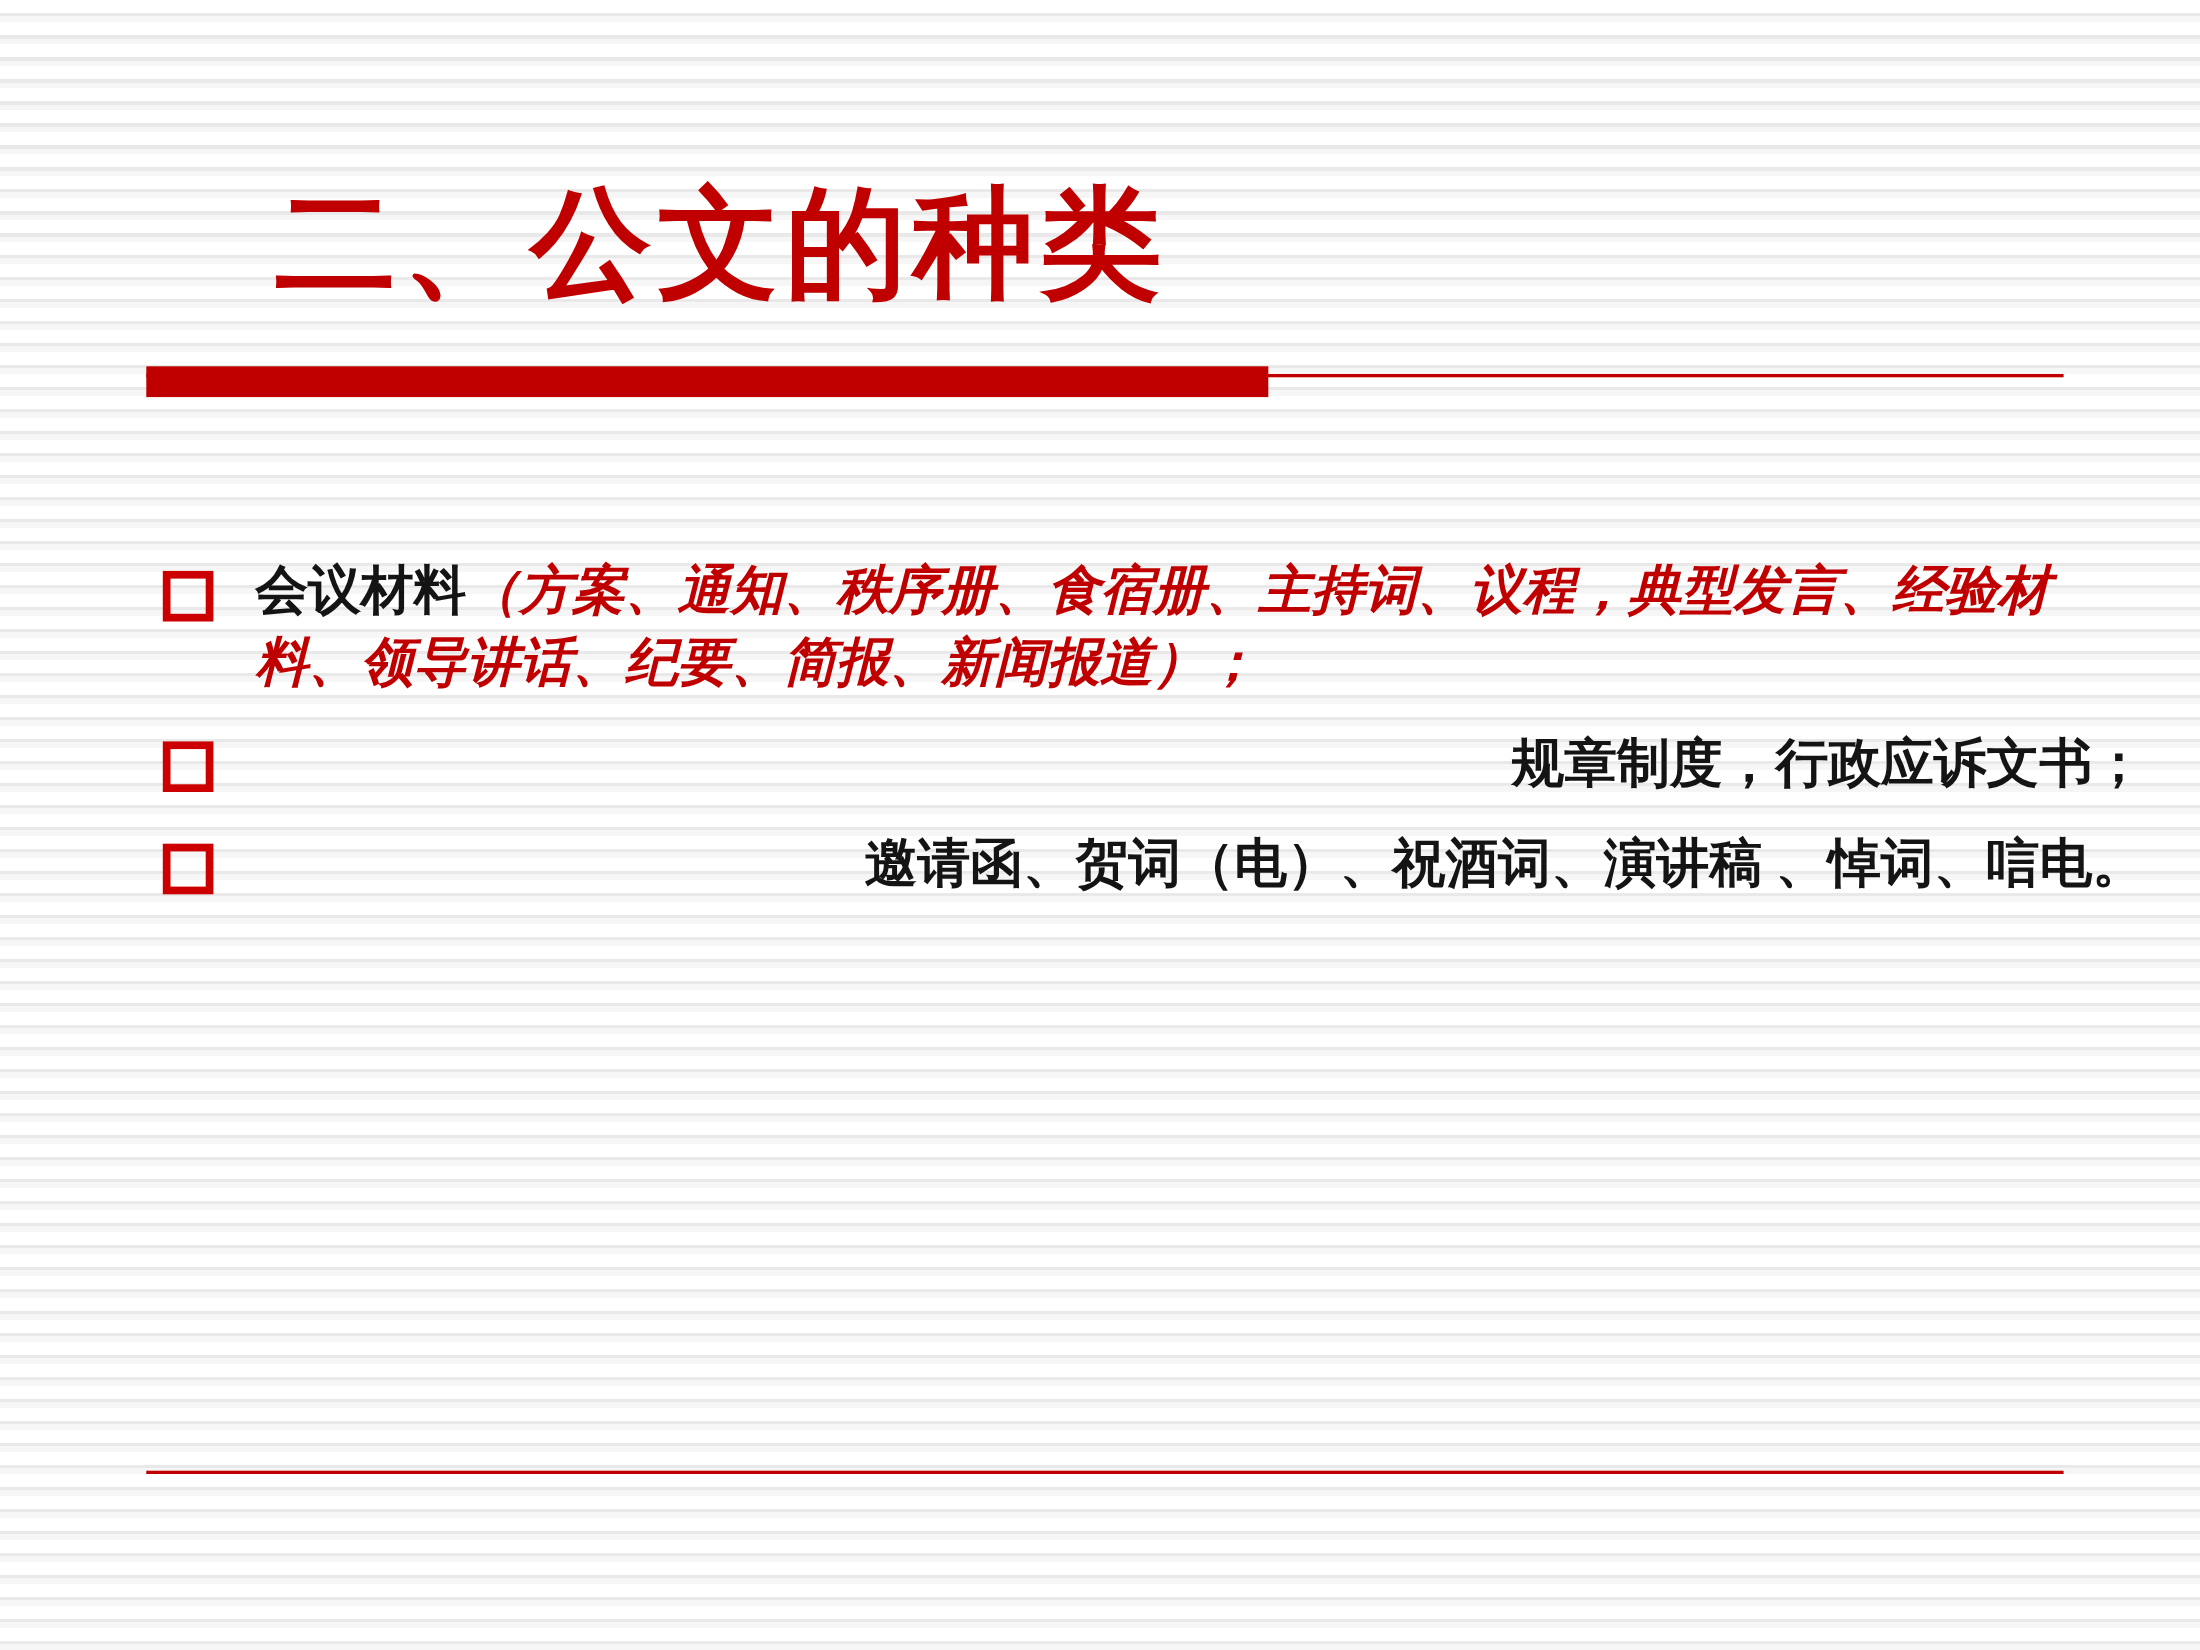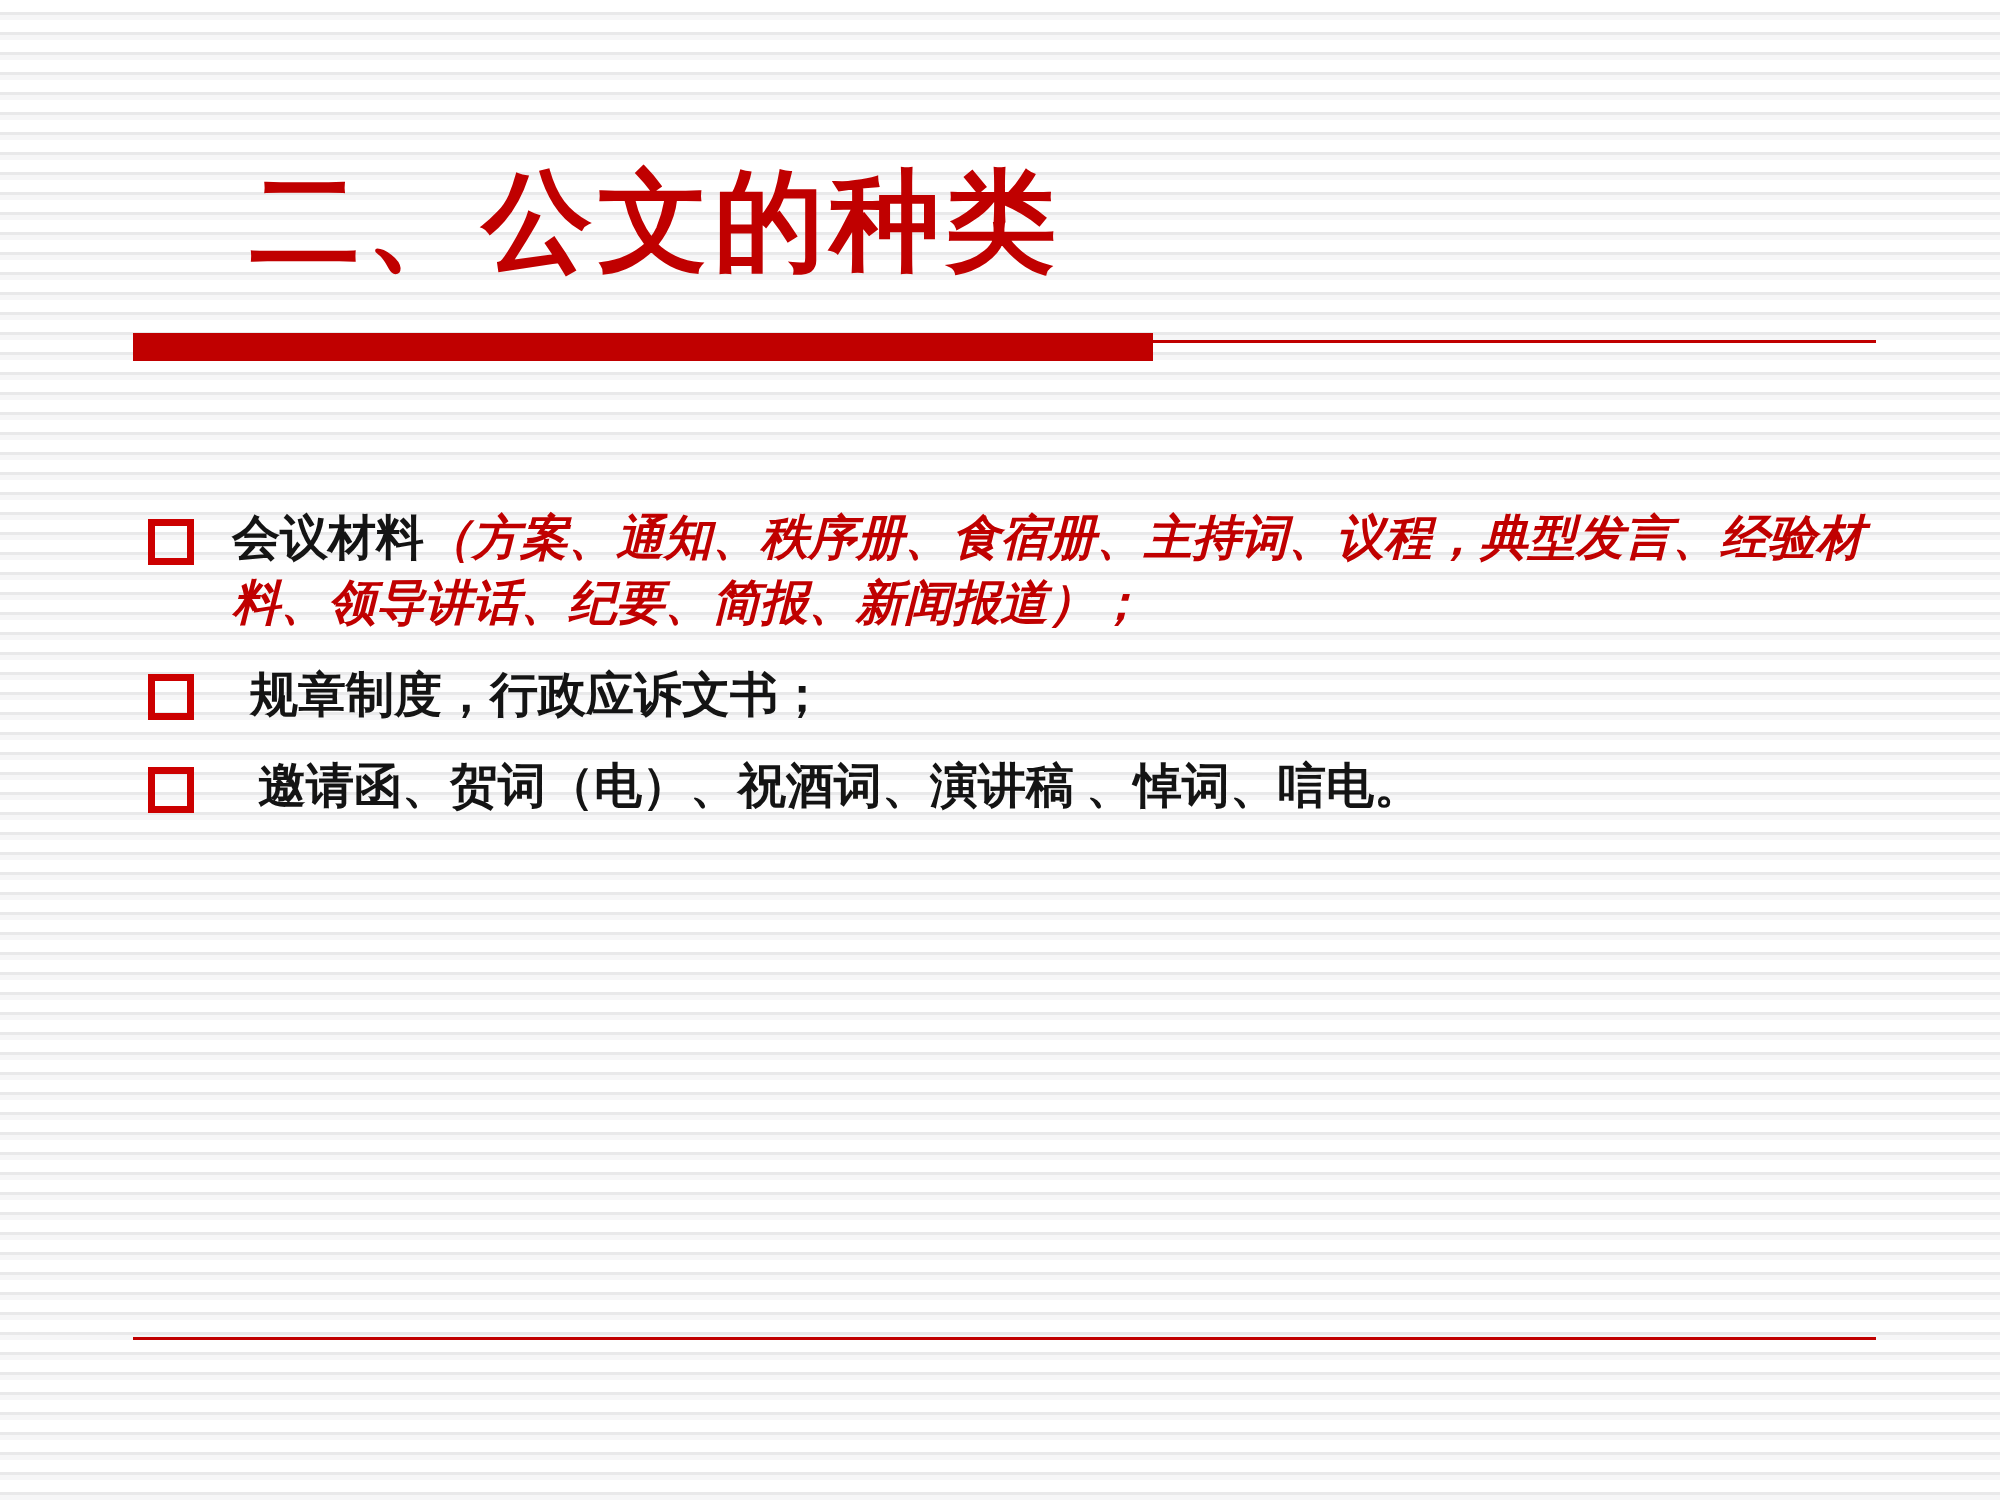--- a/index.html
+++ b/index.html
@@ -65,21 +65,21 @@
     top: 505px;
     width: 2000px;
   }
 
   .bullet-row {
     position: relative;
     display: block;
     padding-left: 140px;
     margin: 0;
   }
-  .bullet-row + .bullet-row { margin-top: 26px; }
+  .bullet-row + .bullet-row { margin-top: 26px; text-align: right; }
 
   .marker {
     position: absolute;
     left: 148px;
     width: 46px;
     height: 46px;
     border: 7px solid #cc0000;
     box-sizing: border-box;
     background: transparent;
   }

